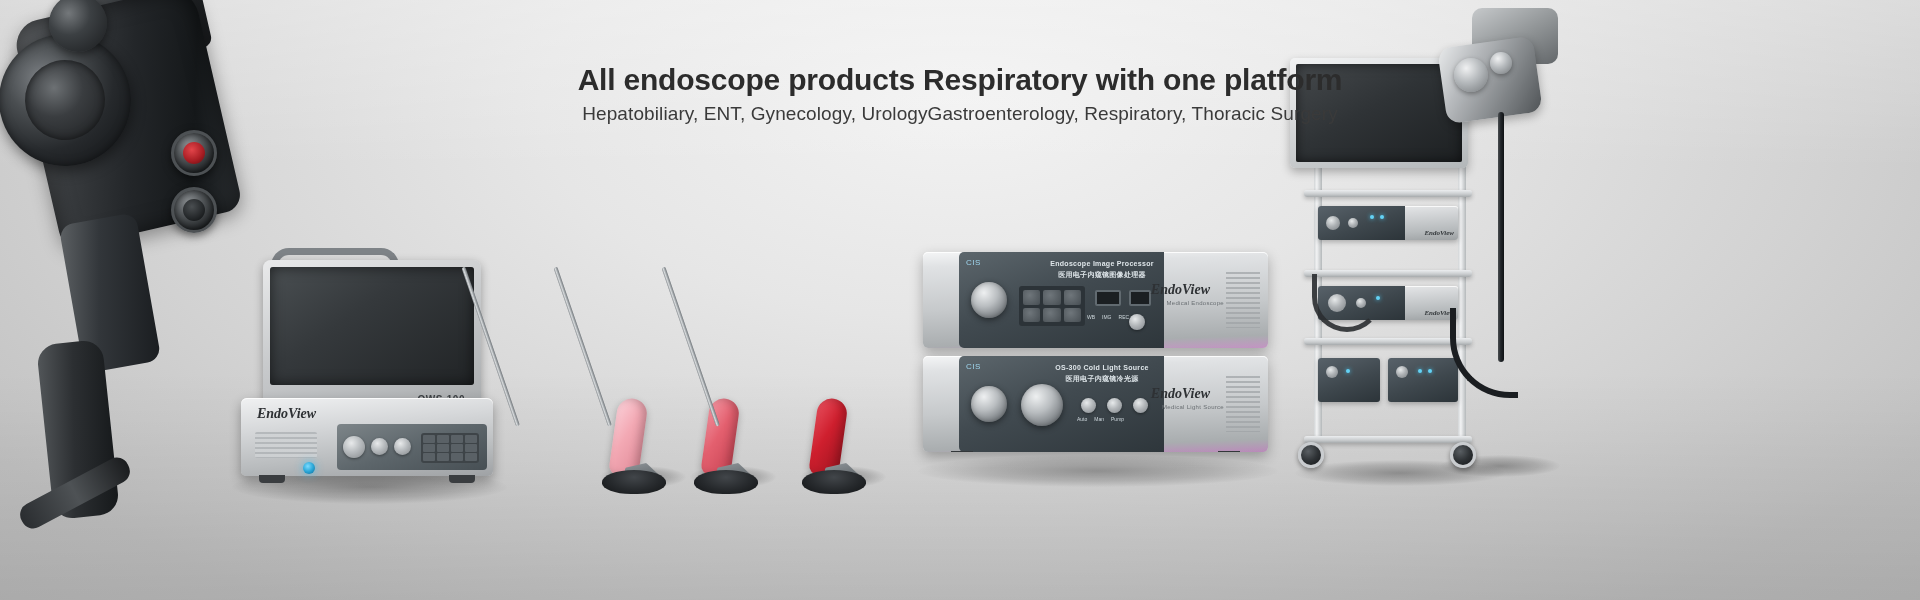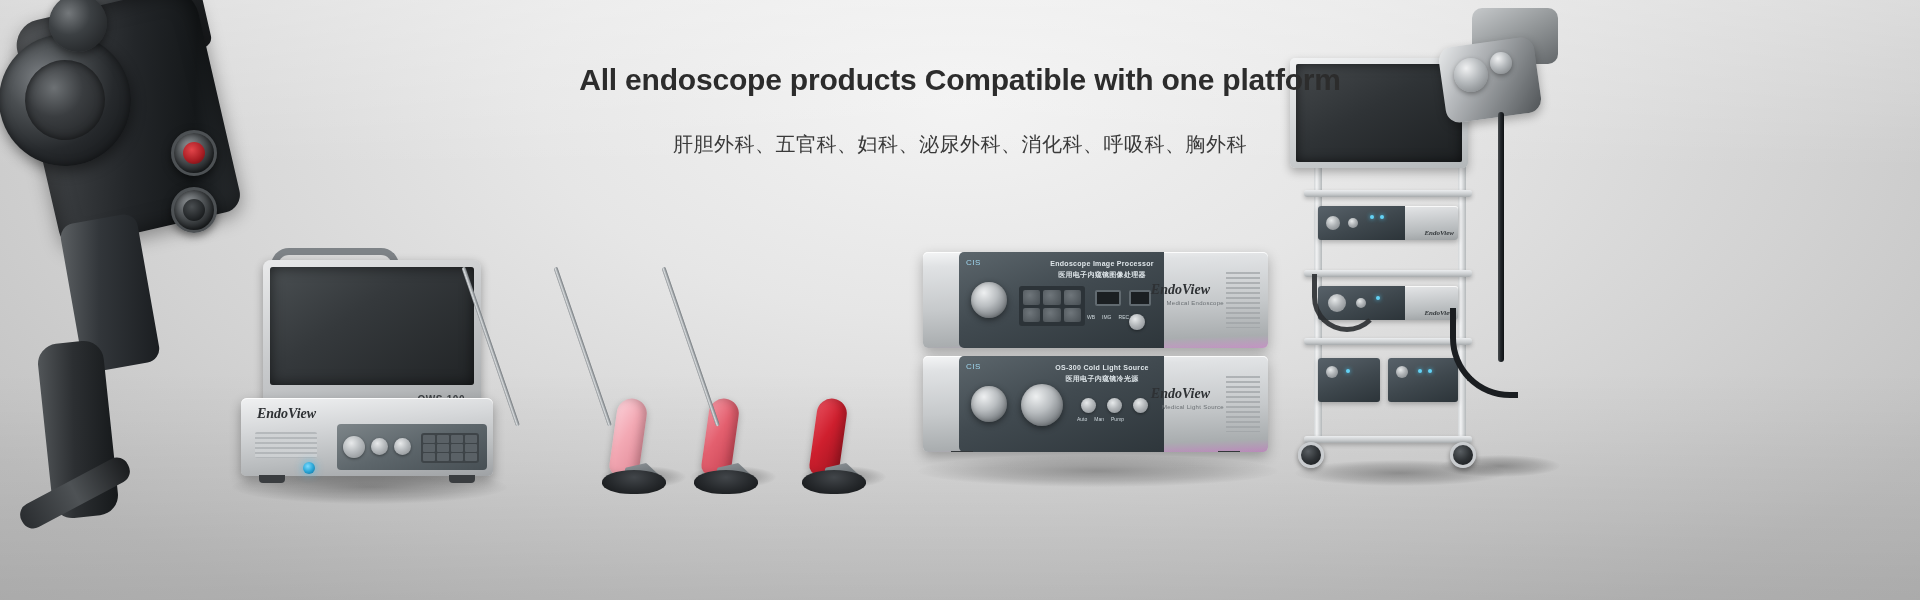--- a/index.html
+++ b/index.html
@@ -435,22 +435,22 @@
   #shadow-proc     { left: 918px;  top: 455px; width: 360px; height: 32px; }
   #shadow-cart     { left: 1295px; top: 460px; width: 210px; height: 26px; }
   #shadow-scope    { left: 1440px; top: 455px; width: 120px; height: 22px; }
 </style>
 </head>
 <body>
 
 <div id="banner">
 
   <div class="text-block">
-    <div class="title-en">All endoscope products Compatible with one platform</div>
-    <div class="sub-cn">肝胆外科、五官科、妇科、泌尿外科、消化科、呼吸科、胸外科</div>
+    <div class="title-en">All endoscope products Respiratory with one platform</div>
+    <div class="sub-en">Hepatobiliary, ENT, Gynecology, UrologyGastroenterology, Respiratory, Thoracic Surgery</div>
   </div>
 
   <div class="shadow-ell" id="shadow-ows"></div>
   <div class="shadow-ell" id="shadow-f1"></div>
   <div class="shadow-ell" id="shadow-f2"></div>
   <div class="shadow-ell" id="shadow-f3"></div>
   <div class="shadow-ell" id="shadow-proc"></div>
   <div class="shadow-ell" id="shadow-cart"></div>
   <div class="shadow-ell" id="shadow-scope"></div>
 

